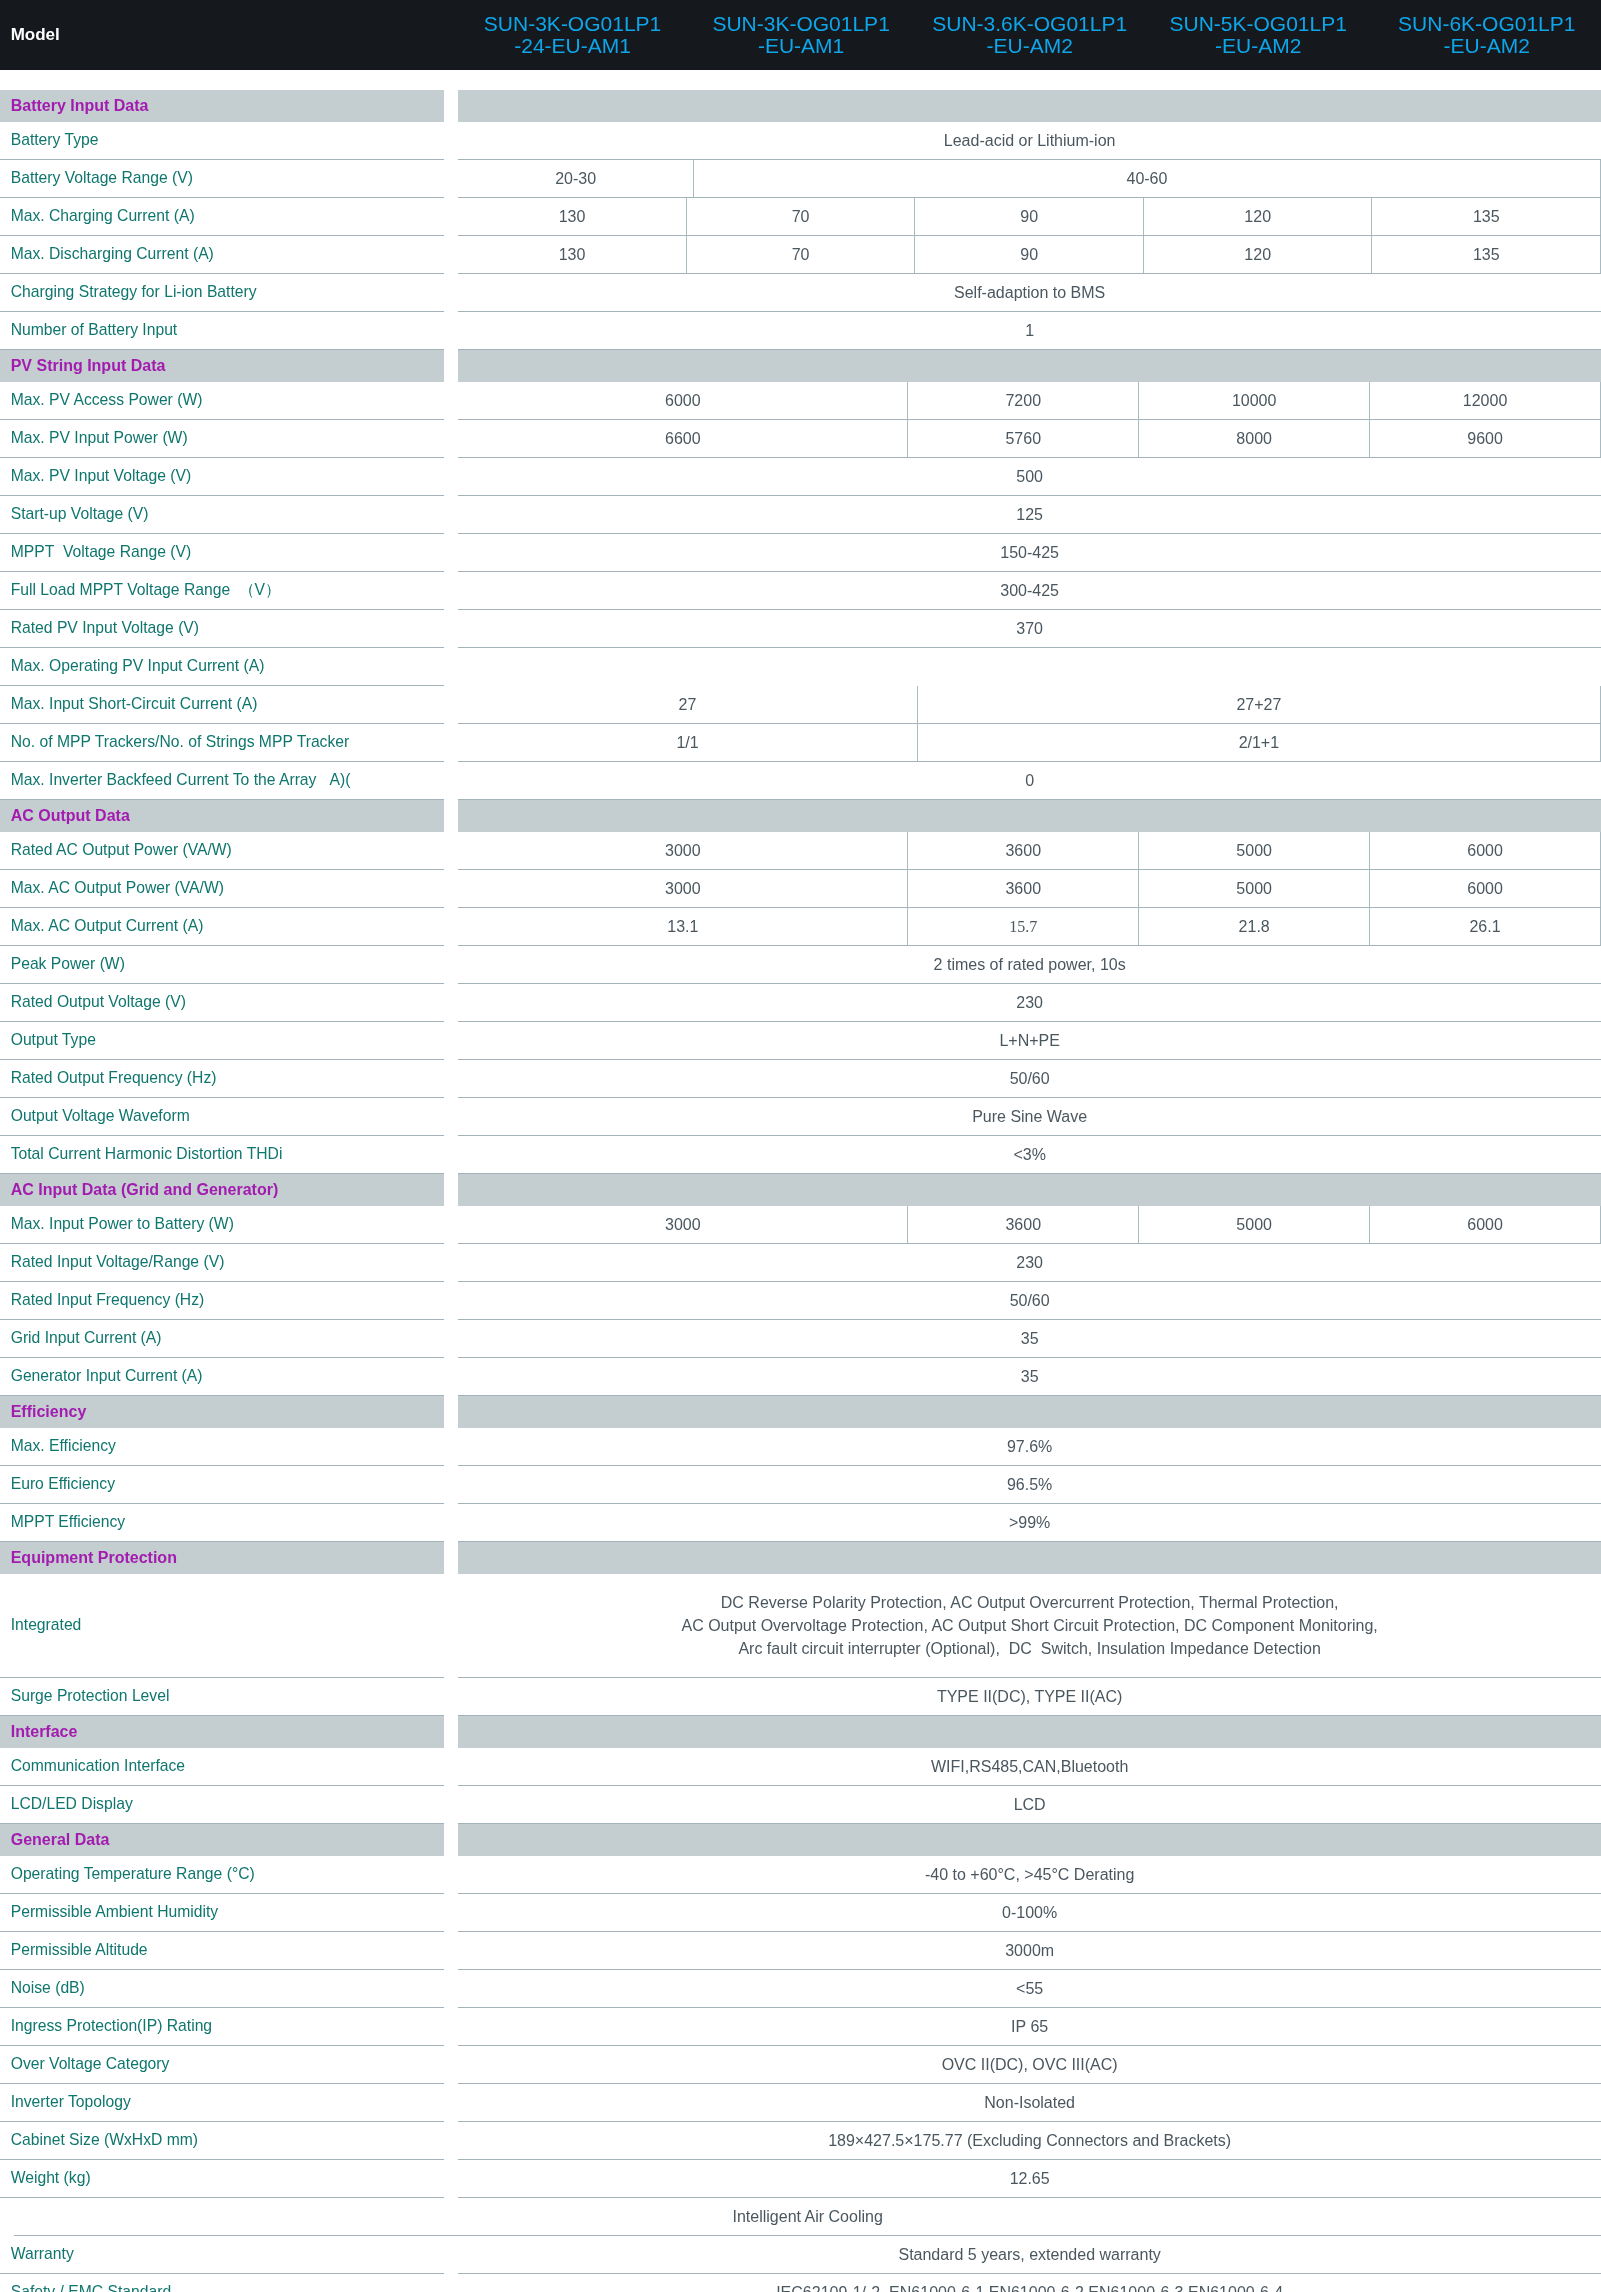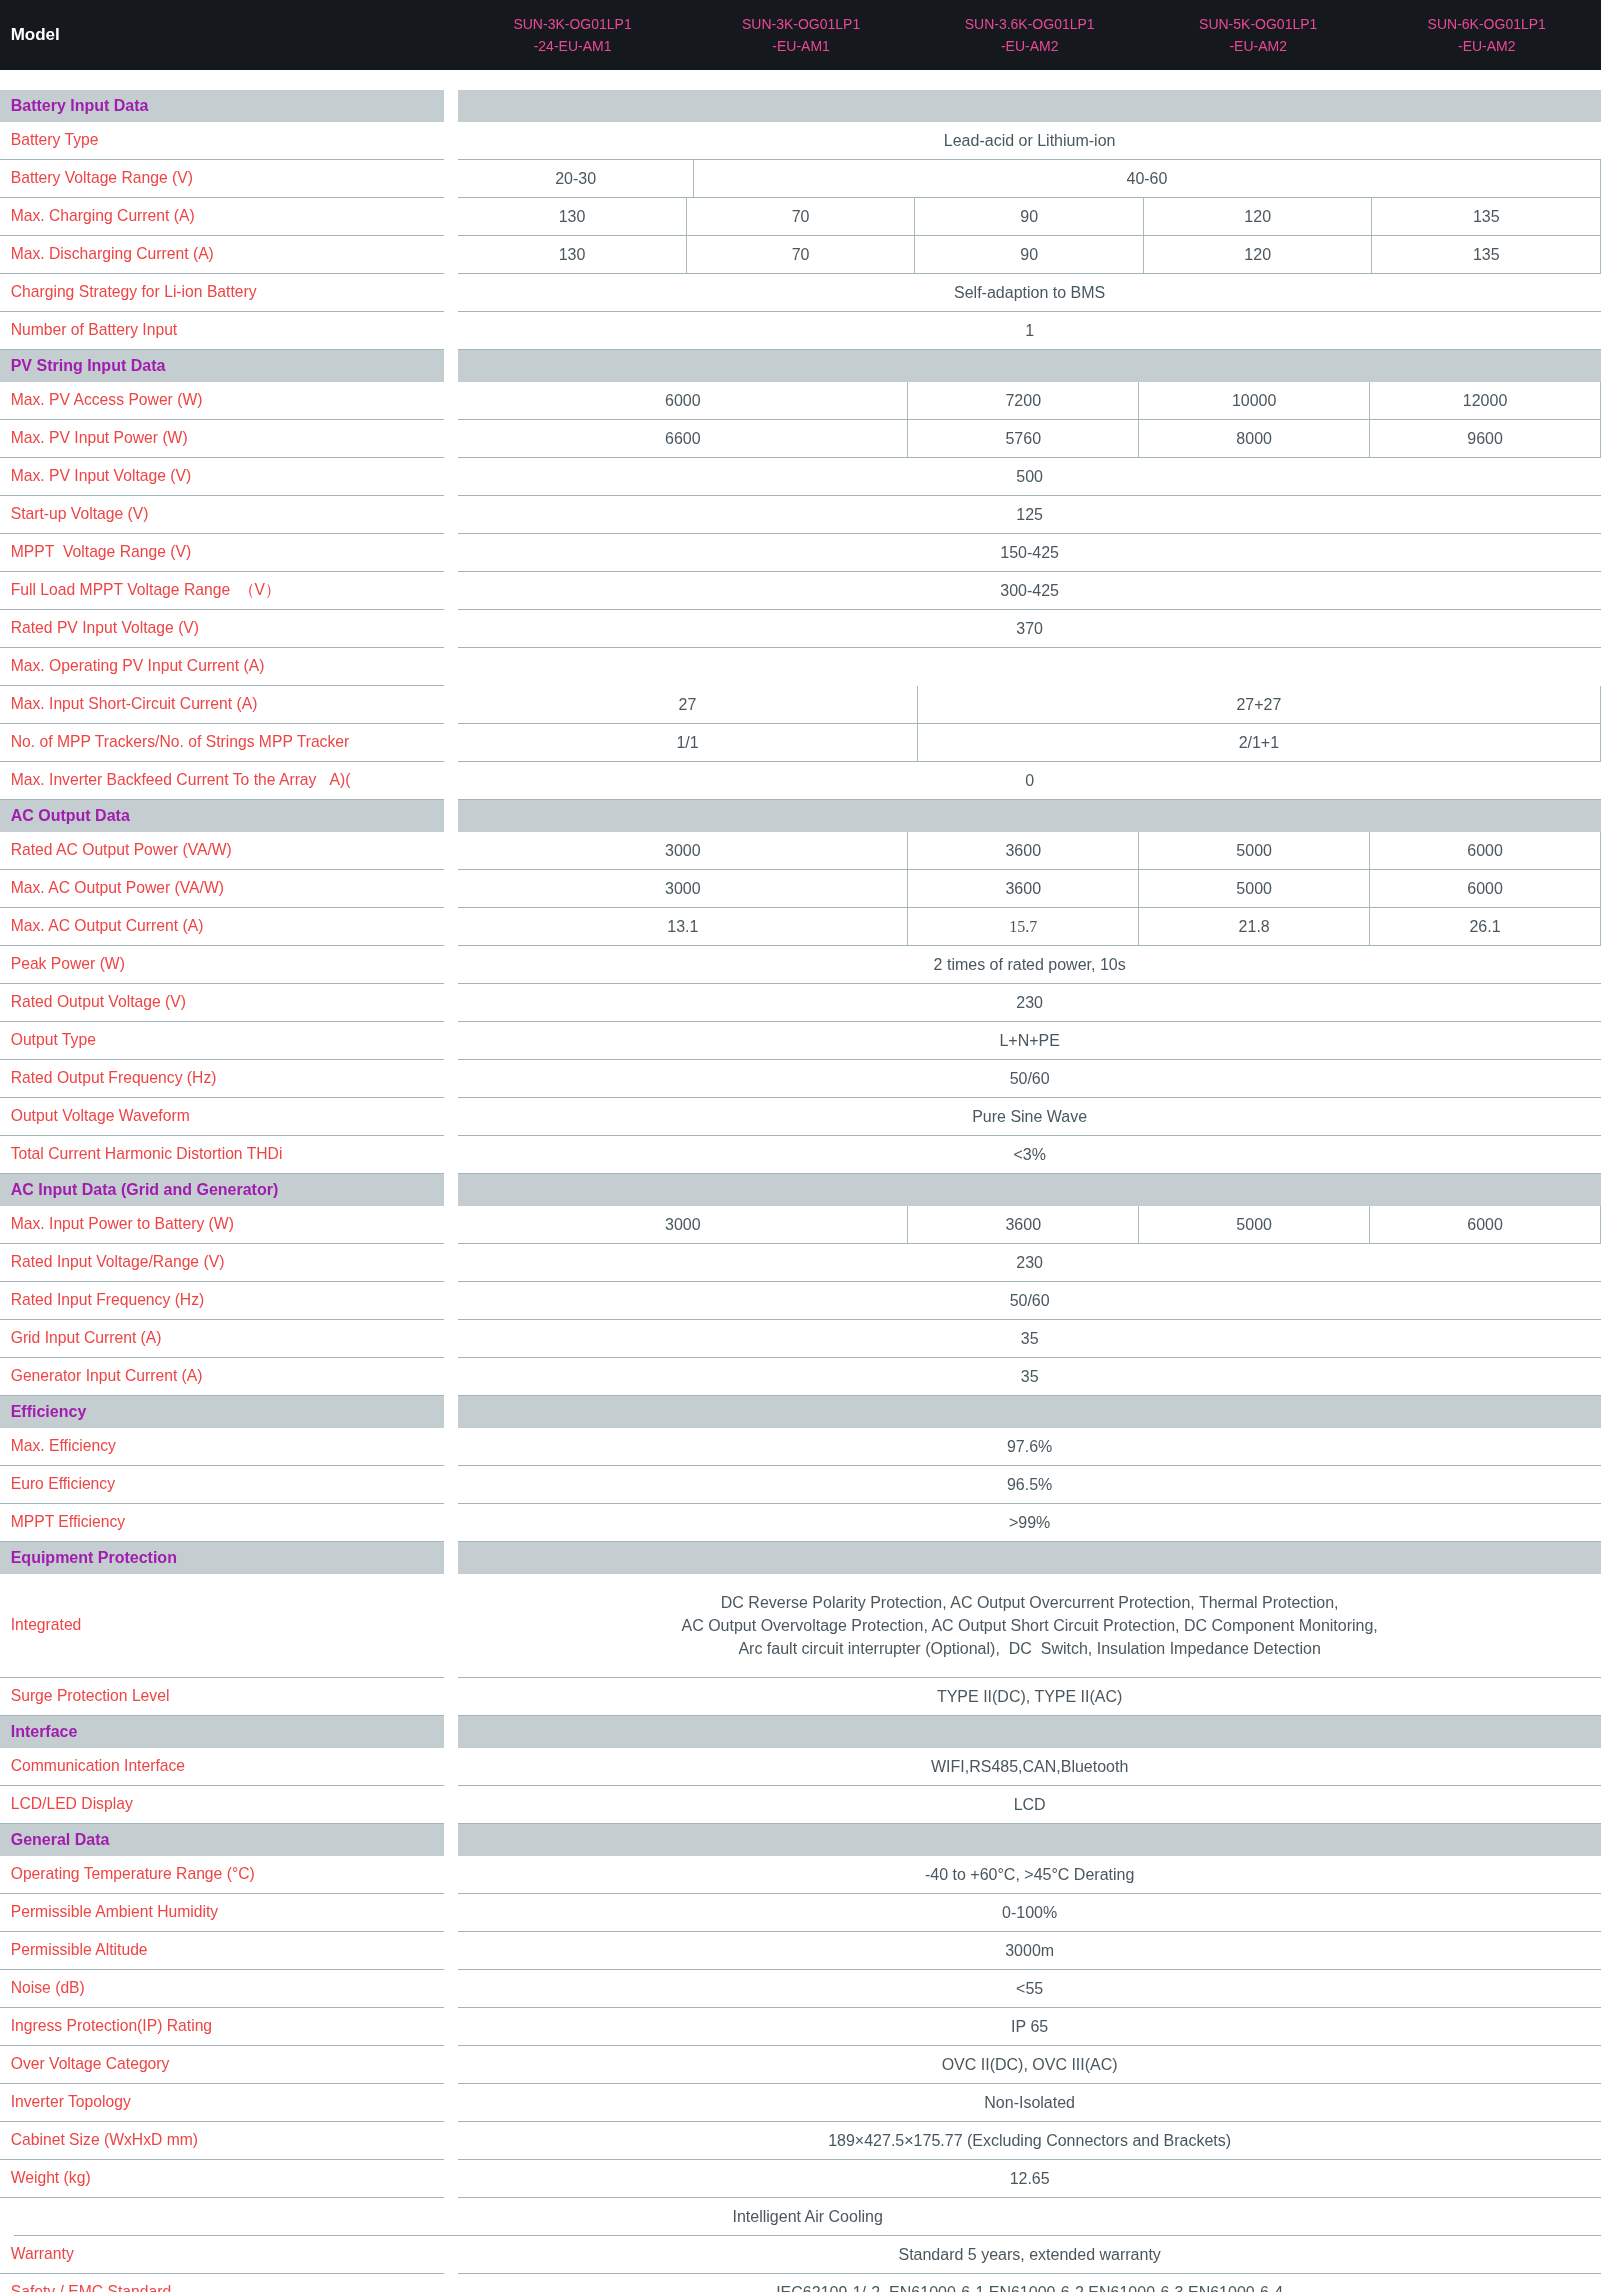--- a/index.html
+++ b/index.html
@@ -28,22 +28,22 @@
     font-weight:bold;
   }
   .model-gutter{width:14.3px;}
   .model-cols{flex:1;display:flex;height:100%;}
   .model-col{
     flex:1 1 0;
     display:flex;
     align-items:center;
     justify-content:center;
     text-align:center;
-    color:#ec4899;
-    font-size:14px;
+    color:#0ea5e9;
+    font-size:21px;
     line-height:22.4px;
     white-space:pre-line;
   }
 
   .header-gap{height:19.7px;background:#ffffff;}
 
   
   .section-bar{
     height:32px;
     display:flex;
@@ -64,21 +64,21 @@
 
   
   .row{display:flex;align-items:stretch;}
   .row-label{
     width:444px;
     box-sizing:border-box;
     padding-left:10.7px;
     display:flex;
     align-items:center;
     font-size:15.7px;
-    color:#ef4444;
+    color:#0f766e;
     border-bottom:1.8px solid #a2b4b9;
   }
   .row-gutter{width:14.3px;}
   .row-cells{
     flex:1;
     display:flex;
     border-bottom:1.8px solid #a2b4b9;
   }
   .cell{
     flex:1 1 0;

